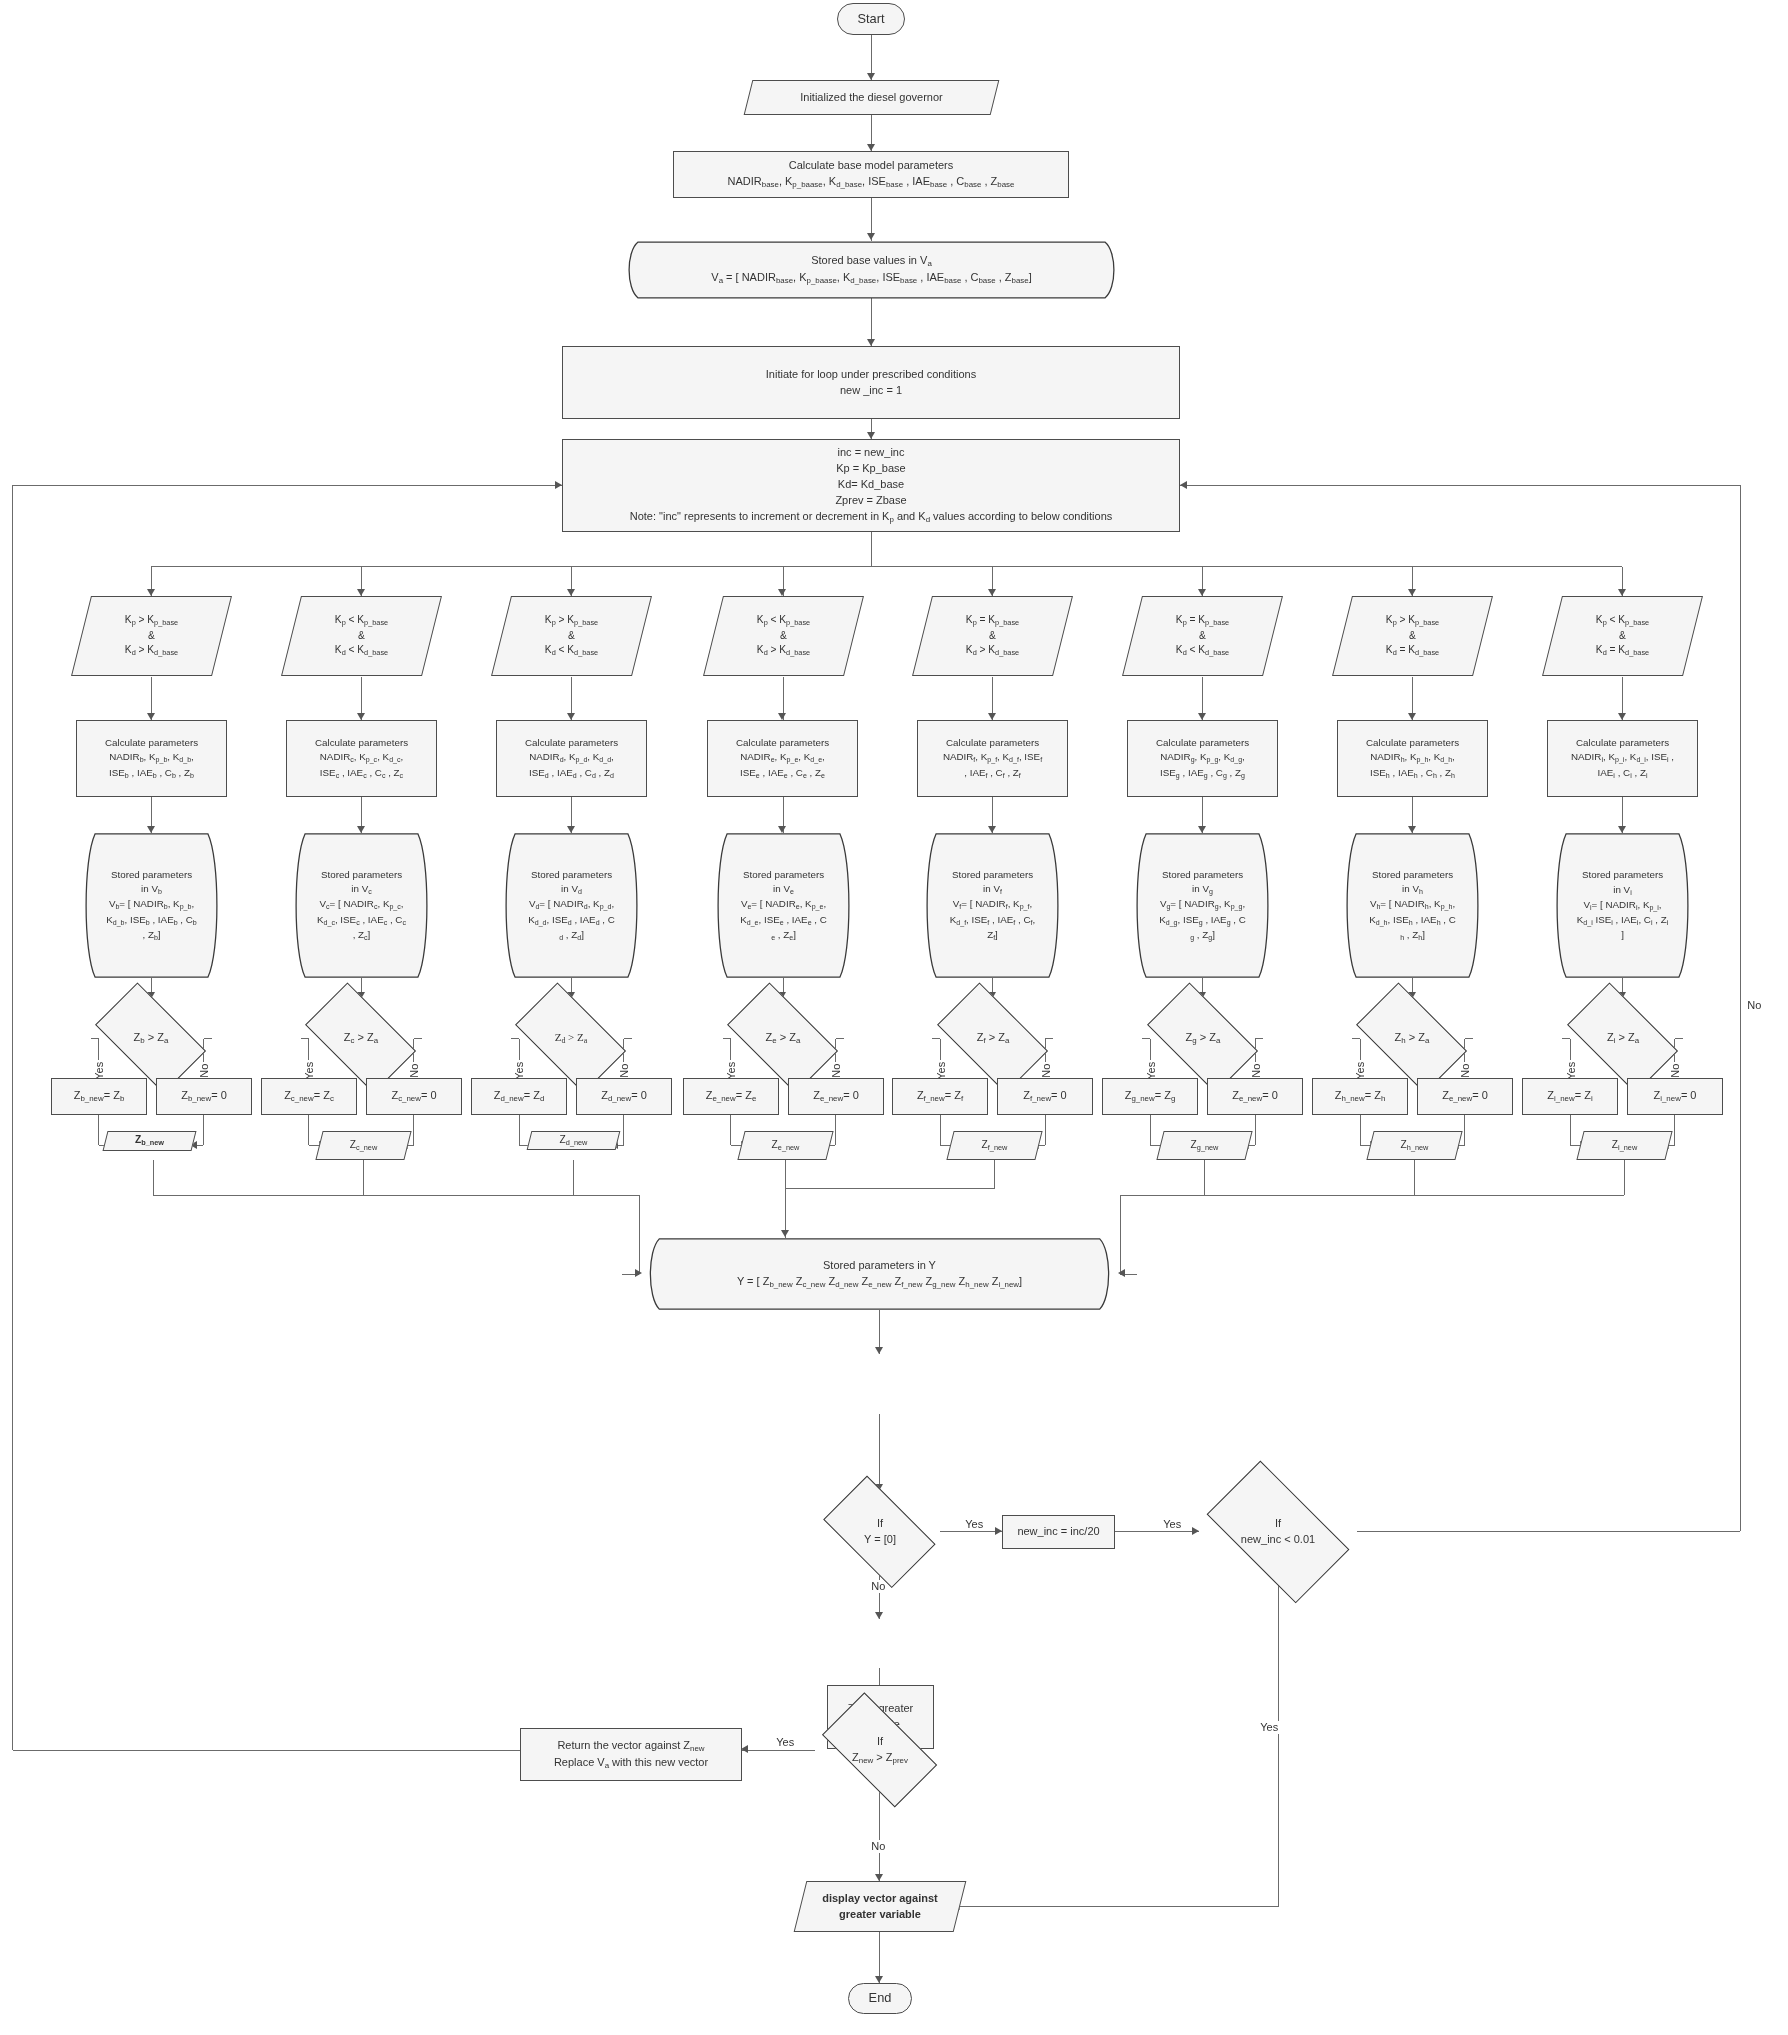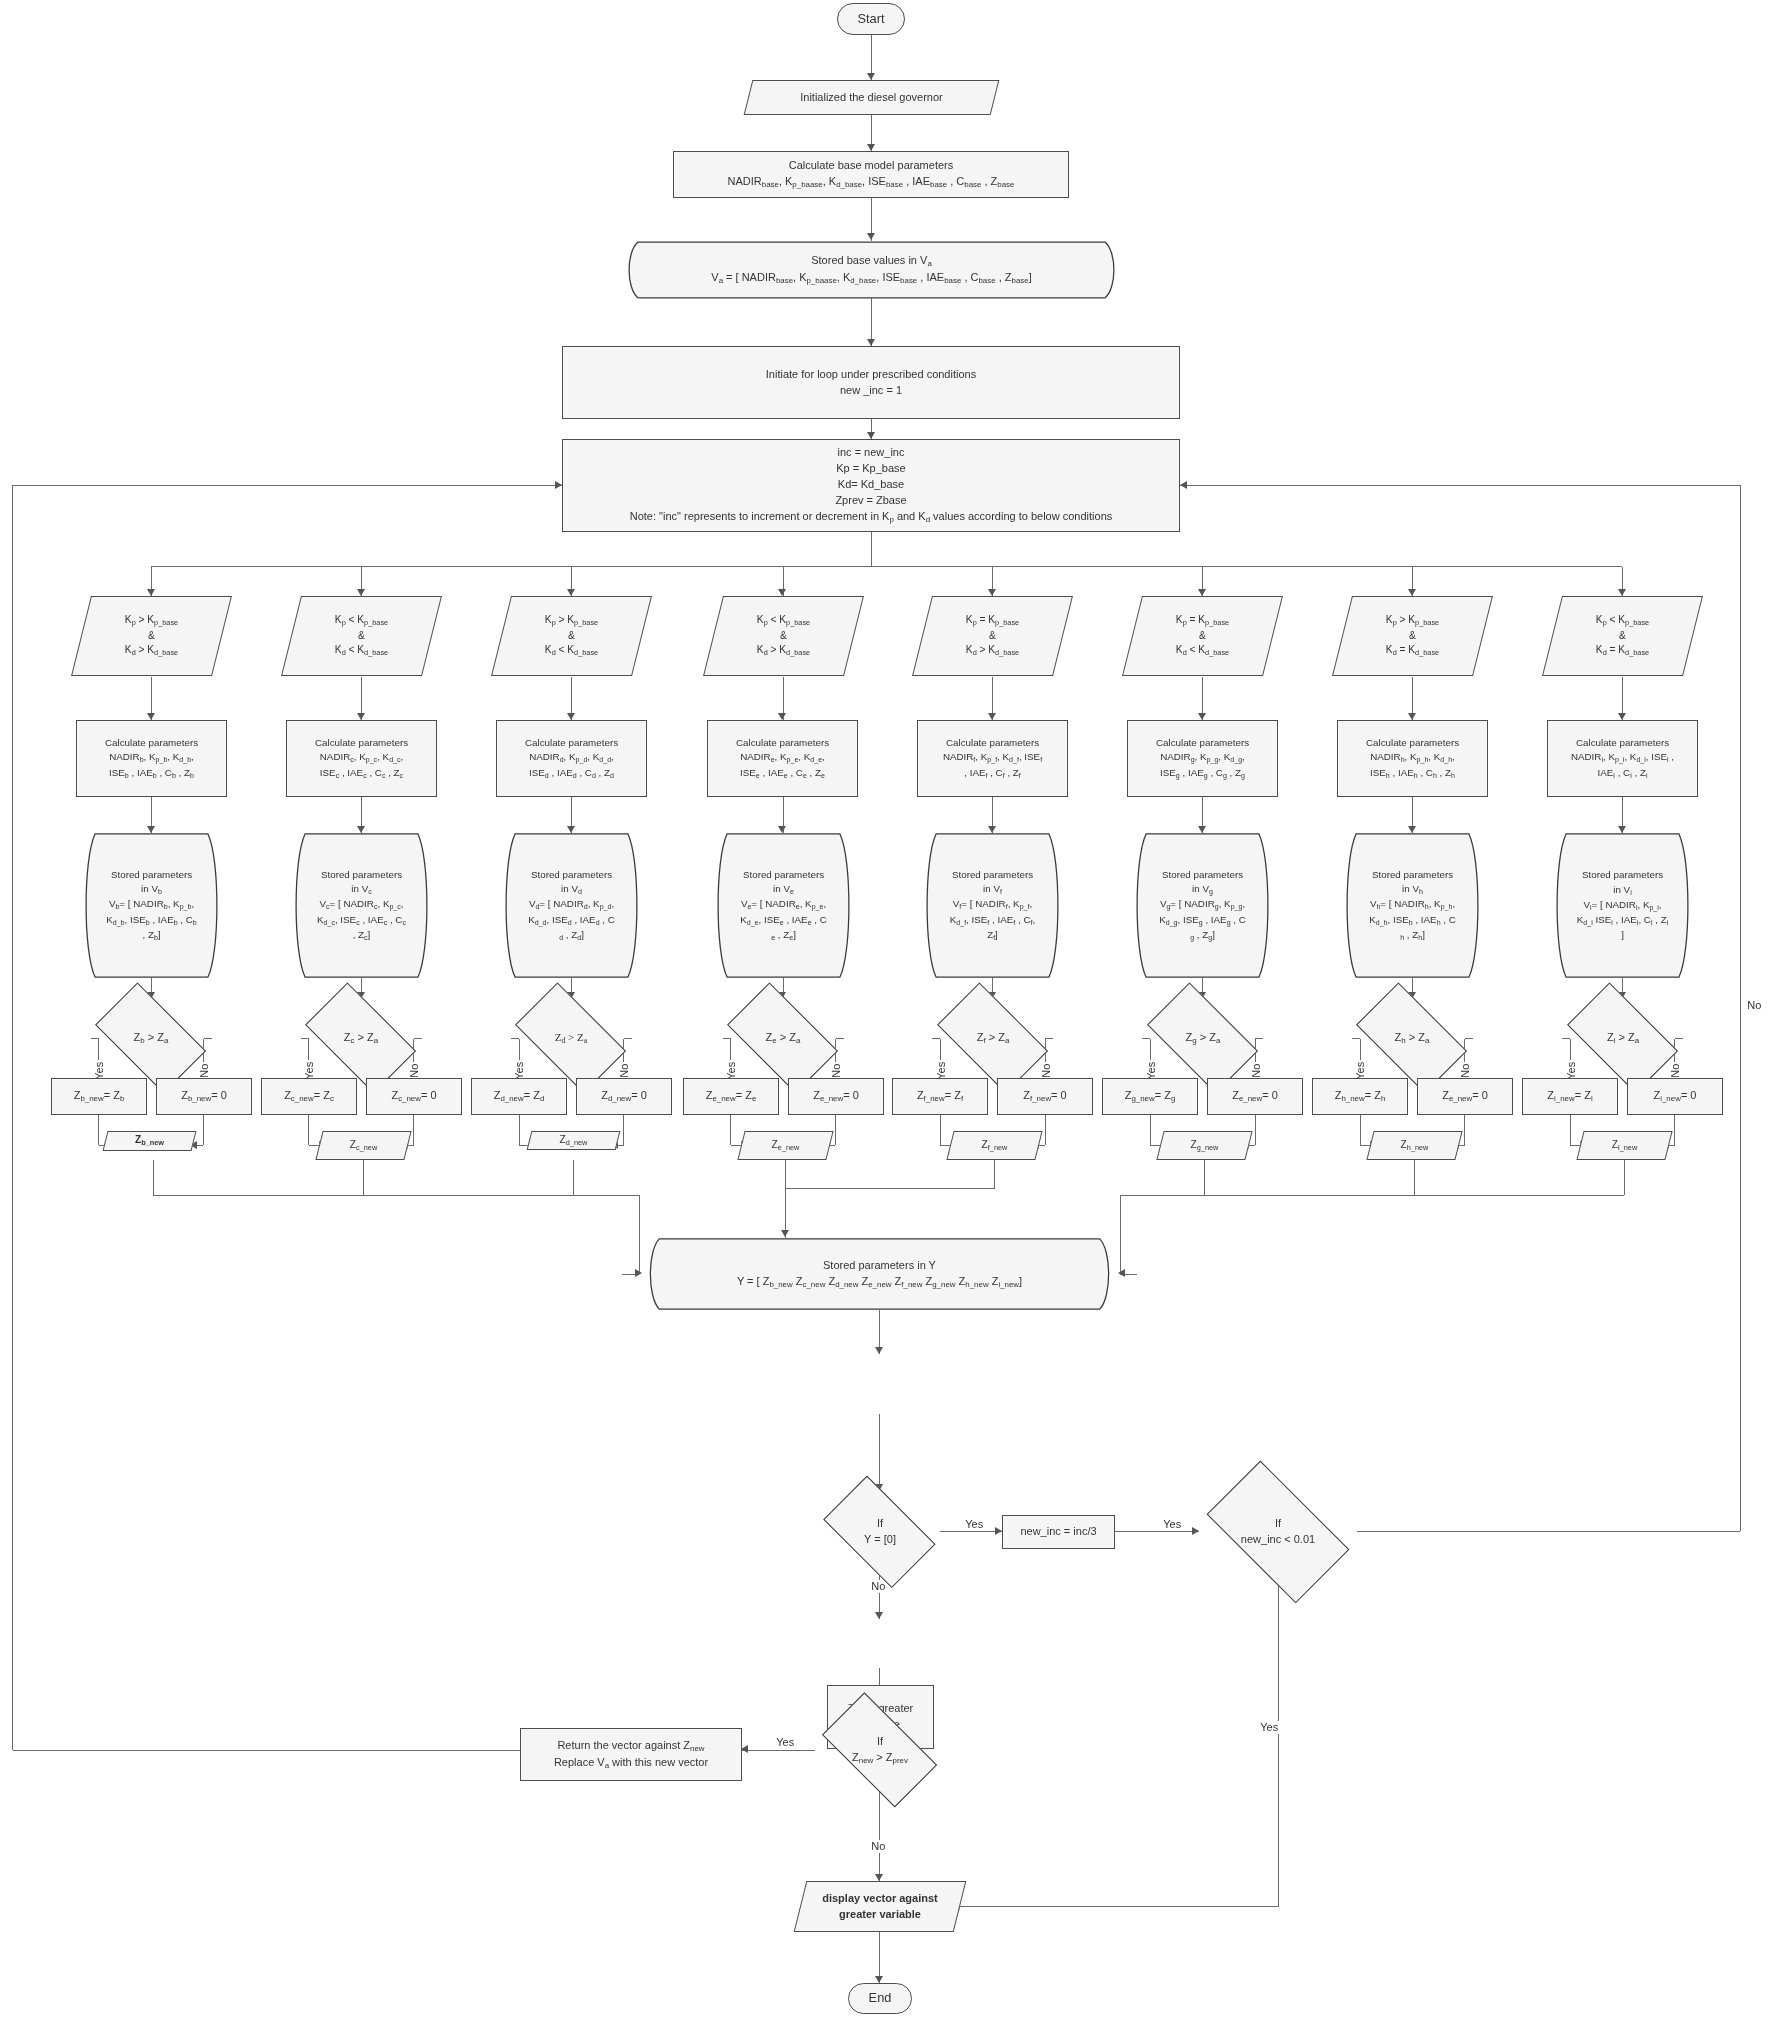--- a/index.html
+++ b/index.html
@@ -576,21 +576,21 @@
     <div class="ln v" style="left: 879px; top: 1414px; height: 78px;"></div>
     <div class="arrow down" style="left: 875px; top: 1484px;"></div>
     <div class="node diamond" style="left: 816px; top: 1491px; width: 128px; height: 81px;">
       <div class="dshape"></div>
       <div class="txt fs-26">If<br>Y = [0]</div>
     </div>
     <div class="ln h" style="left: 940px; top: 1531px; width: 62px;"></div>
     <div class="arrow right" style="left: 995px; top: 1527px;"></div>
     <div class="elabel" style="left: 964px; top: 1518px;">Yes</div>
     <div class="node " style="left: 1002px; top: 1515px; width: 113px; height: 34px;">
-      <div class="txt fs-26">new_inc = inc/3</div>
+      <div class="txt fs-26">new_inc = inc/20</div>
     </div>
     <div class="ln h" style="left: 1115px; top: 1531px; width: 84px;"></div>
     <div class="arrow right" style="left: 1192px; top: 1527px;"></div>
     <div class="elabel" style="left: 1162px; top: 1518px;">Yes</div>
     <div class="node diamond" style="left: 1195px; top: 1482px; width: 166px; height: 100px;">
       <div class="dshape"></div>
       <div class="txt fs-26">If<br>new_inc &lt; 0.01</div>
     </div>
     <div class="ln h" style="left: 1357px; top: 1531px; width: 383px;"></div>
     <div class="ln v" style="left: 1740px; top: 485px; height: 1046px;"></div>

